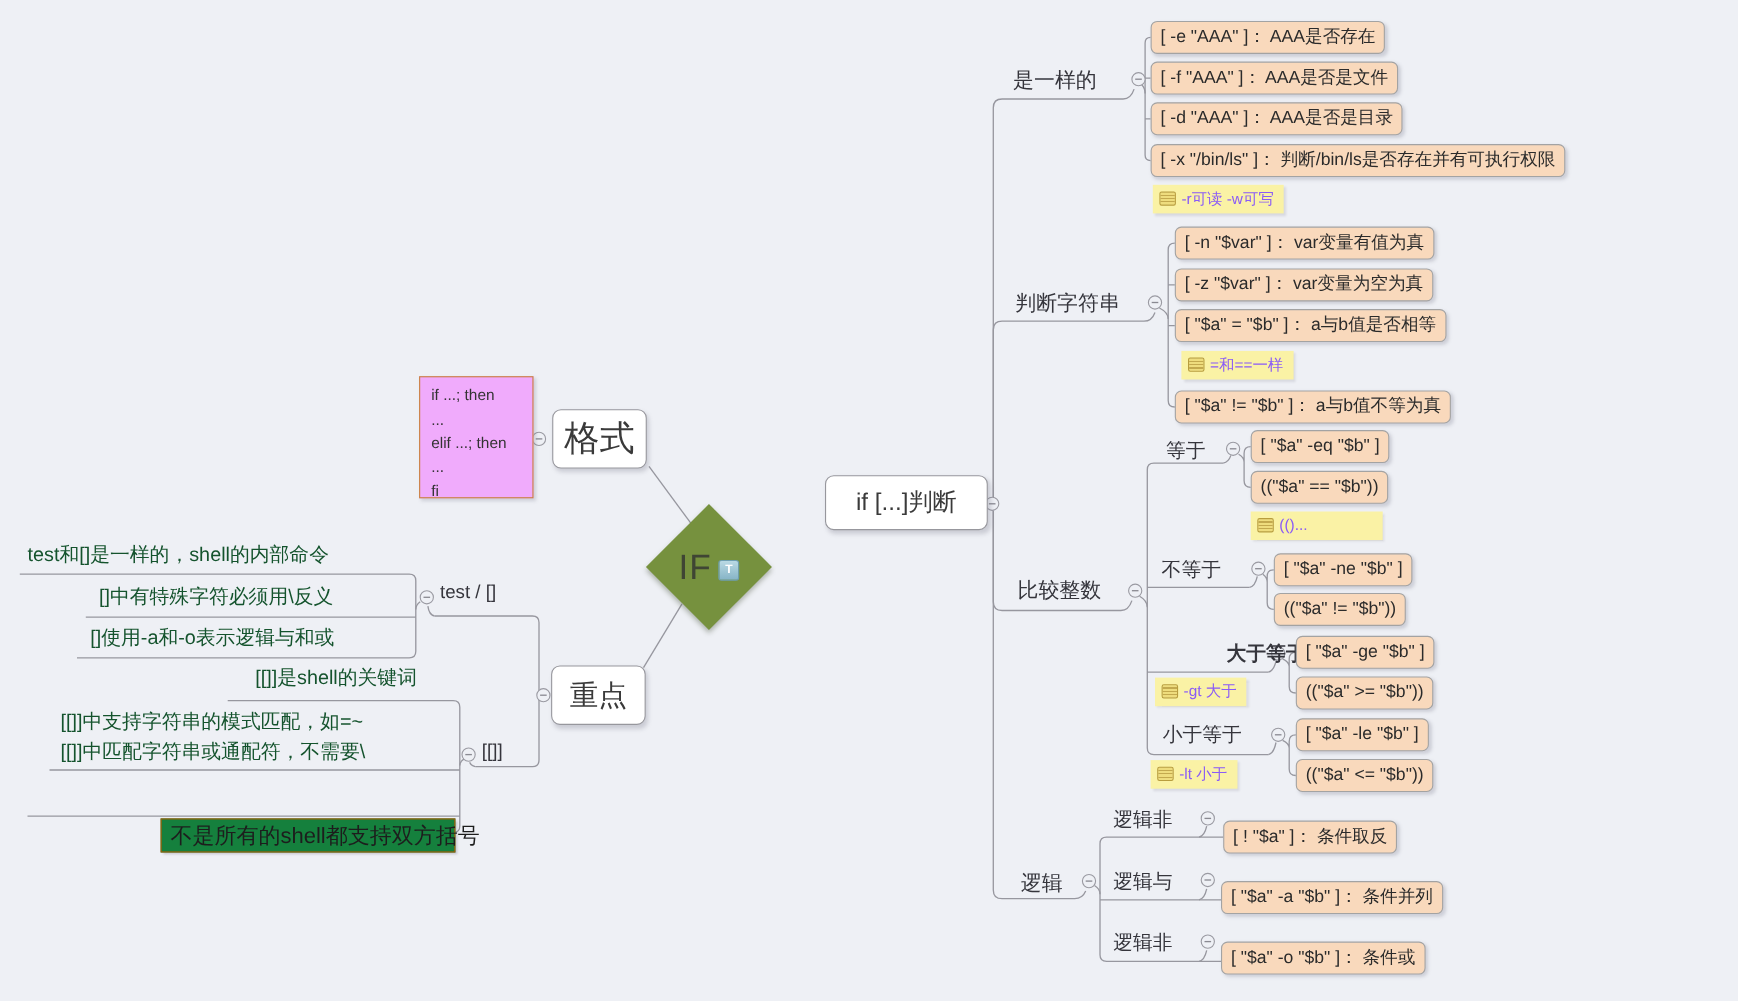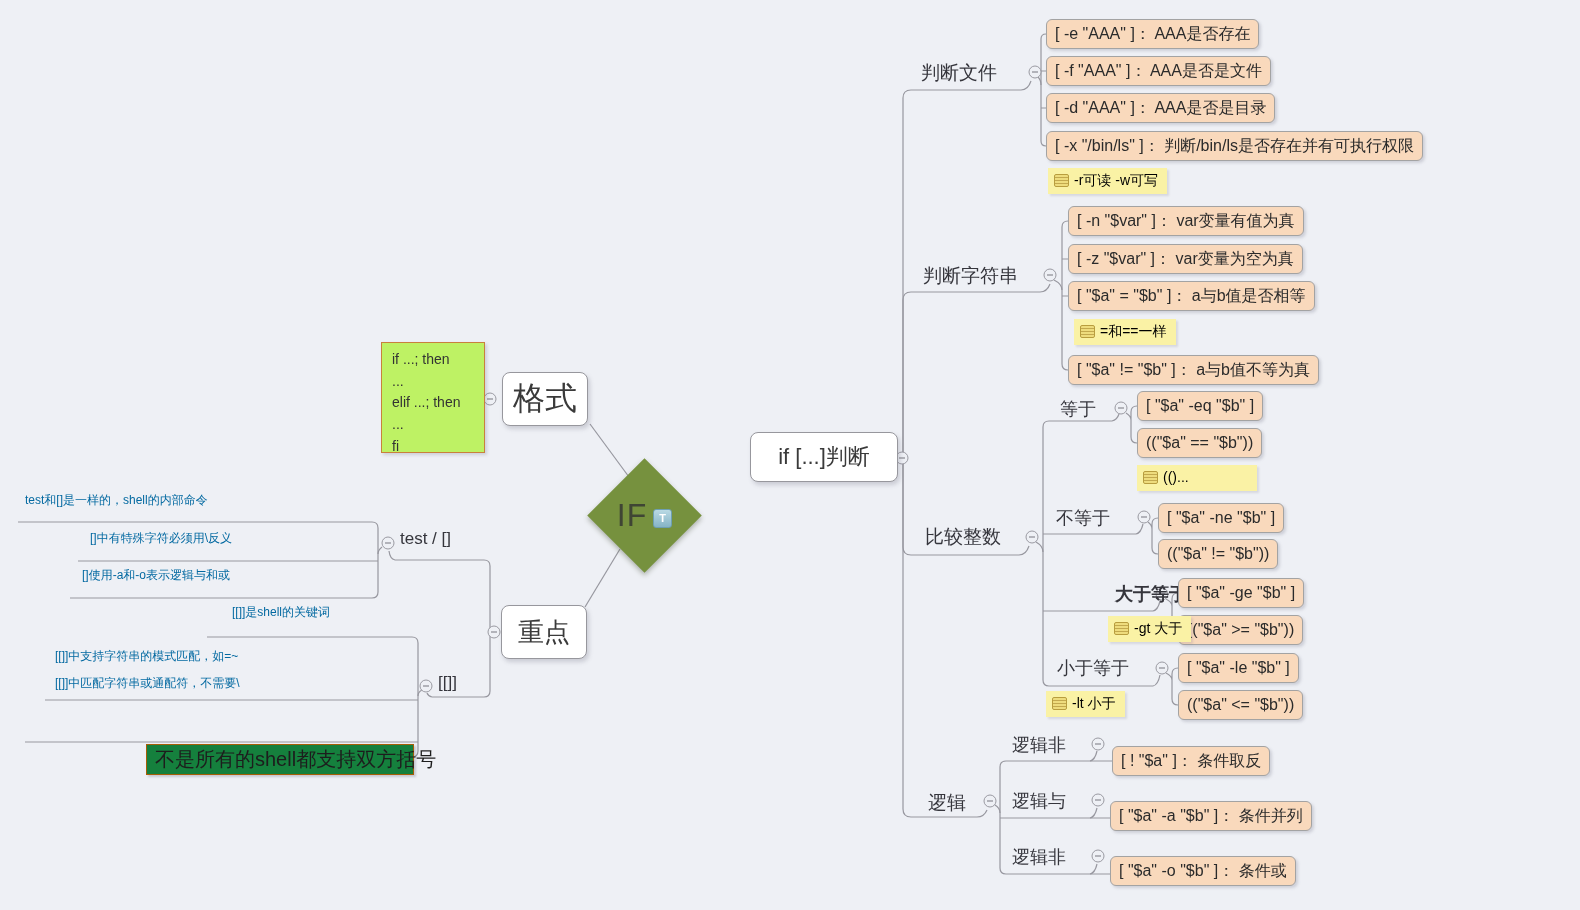--- a/index.html
+++ b/index.html
@@ -7,33 +7,33 @@
        font-family:"Liberation Sans","DejaVu Sans",sans-serif;overflow:hidden;}
   #canvas{position:absolute;inset:0;width:1580px;height:910px;}
   svg.lines{position:absolute;left:0;top:0;}
   svg.lines path{fill:none;stroke:#97979f;stroke-width:1.2;}
   svg.lines circle{fill:#eef0f5;stroke:#9a9aa2;stroke-width:1;}
   svg.lines line{stroke:#8a8a92;stroke-width:1.2;}
 
   .leaf{position:absolute;background:#f9d9bc;border:1px solid #a3a3a3;border-radius:6px;
         padding:2px 8px 3px;font-size:16px;color:#2b2b2b;white-space:nowrap;
         box-shadow:2px 2px 3px rgba(110,110,130,.25);line-height:1.45;}
-  .note{position:absolute;background:#faf2a5;padding:3px 9px 3px 6px;font-size:14px;color:#000000;
+  .note{position:absolute;background:#faf2a5;padding:3px 9px 3px 6px;font-size:14px;color:#8b5cf6;
         white-space:nowrap;display:flex;align-items:center;gap:5px;
         box-shadow:2px 2px 2px rgba(110,110,130,.18);line-height:1.4;}
   .note-ic{display:inline-block;width:13px;height:11px;border:1px solid #b89d3e;border-radius:2px;
         background:repeating-linear-gradient(180deg,#eedc7d 0 2px,#c3a94e 2px 3px);flex:0 0 auto;}
   .lab{position:absolute;font-size:18px;color:#35353c;white-space:nowrap;}
   .lab2{font-size:19px;}
   .wnode{position:absolute;background:#fff;border:1px solid #97979d;border-radius:8px;
         display:flex;align-items:center;justify-content:center;color:#3a3a3a;
         box-shadow:2px 3px 4px rgba(110,110,130,.28);white-space:nowrap;}
-  .ltext{position:absolute;font-size:12px;color:#0369a1;white-space:nowrap;}
+  .ltext{position:absolute;font-size:18px;color:#14532d;white-space:nowrap;}
   .ltext2{white-space:pre-line;line-height:27px;}
-  .codebox{position:absolute;left:381px;top:342px;width:86px;height:97px;background:#bef264;
+  .codebox{position:absolute;left:381px;top:342px;width:86px;height:97px;background:#f0abfc;
         border:1px solid #c9803c;padding:6px 6px 6px 10px;font-size:14px;line-height:1.55;
         color:#333;white-space:pre-line;box-shadow:2px 2px 3px rgba(110,110,130,.25);}
   .warn{position:absolute;left:146px;top:744px;width:250px;text-align:right;background:#15803d;
         border:1px solid #a65e06;color:#1d1d1d;font-size:20px;padding:1px 8px;white-space:nowrap;
         box-shadow:2px 2px 2px rgba(110,110,130,.3);}
   .diamond{position:absolute;left:604px;top:475px;width:81px;height:81px;background:#76913e;
         transform:rotate(45deg);box-shadow:2px 2px 5px rgba(90,100,80,.45);}
   .diamond-content{position:absolute;inset:0;transform:rotate(-45deg);
         display:flex;align-items:center;justify-content:center;gap:6px;}
   .if-label{font-size:32px;color:#3f4534;letter-spacing:1px;}
@@ -135,21 +135,21 @@
     </div>
   <div class="wnode" style="left:501px;top:605px;width:84px;height:52px;font-size:26px;">
       <span>重点</span>
     </div>
   <div class="codebox">if ...; then
 ...
 elif ...; then
 ...
 fi</div>
 
-  <div class="lab lab2" style="left:921px;top:60px;">判断文件</div>
+  <div class="lab lab2" style="left:921px;top:60px;">是一样的</div>
   <div class="lab lab2" style="left:923px;top:263px;">判断字符串</div>
   <div class="lab lab2" style="left:925px;top:524px;">比较整数</div>
   <div class="lab lab2" style="left:928px;top:790px;">逻辑</div>
 
   <div class="leaf" style="left:1046px;top:19px;">[ -e "AAA" ]： AAA是否存在</div>
   <div class="leaf" style="left:1046px;top:56px;">[ -f "AAA" ]： AAA是否是文件</div>
   <div class="leaf" style="left:1046px;top:93px;">[ -d "AAA" ]： AAA是否是目录</div>
   <div class="leaf" style="left:1046px;top:131px;">[ -x "/bin/ls" ]： 判断/bin/ls是否存在并有可执行权限</div>
   <div class="note" style="left:1048px;top:168px;">
       <span class="note-ic"></span>
@@ -173,21 +173,21 @@
       <span>(()...</span>
     </div>
 
   <div class="lab" style="left:1056px;top:506px;">不等于</div>
   <div class="leaf" style="left:1158px;top:503px;">[ "$a" -ne "$b" ]</div>
   <div class="leaf" style="left:1158px;top:539px;">(("$a" != "$b"))</div>
 
   <div class="lab" style="left:1115px;top:582px;font-weight:bold;">大于等于</div>
   <div class="leaf" style="left:1178px;top:578px;">[ "$a" -ge "$b" ]</div>
   <div class="leaf" style="left:1178px;top:615px;">(("$a" &gt;= "$b"))</div>
-  <div class="note" style="left:1108px;top:616px;text-align:center;">
+  <div class="note" style="left:1050px;top:616px;text-align:center;">
       <span class="note-ic"></span>
       <span>-gt 大于</span>
     </div>
 
   <div class="lab" style="left:1057px;top:656px;text-align:center;">小于等于</div>
   <div class="leaf" style="left:1178px;top:653px;">[ "$a" -le "$b" ]</div>
   <div class="leaf" style="left:1178px;top:690px;">(("$a" &lt;= "$b"))</div>
   <div class="note" style="left:1046px;top:691px;">
       <span class="note-ic"></span>
       <span>-lt 小于</span>

